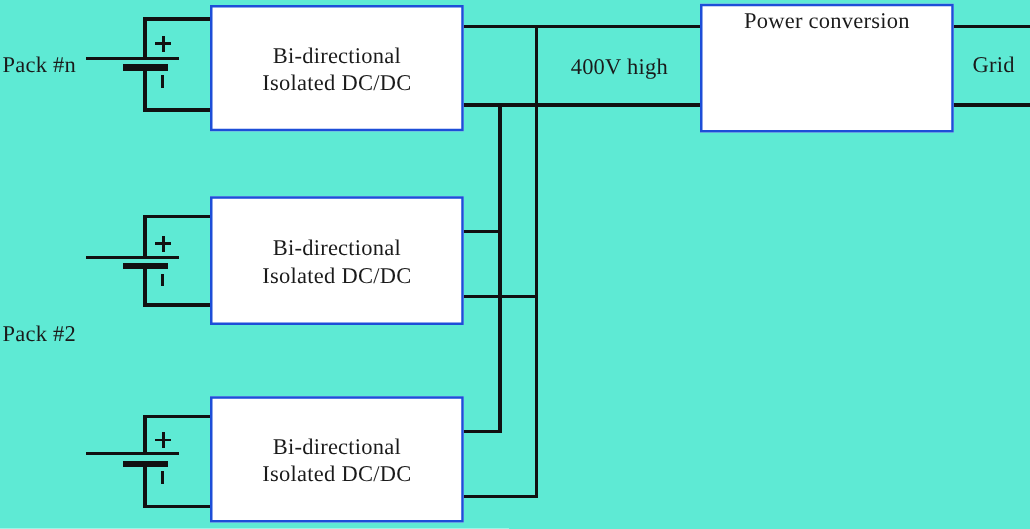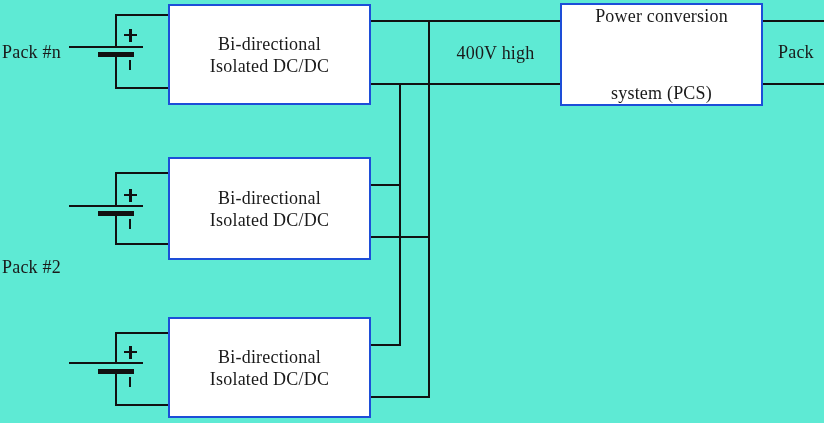--- a/index.html
+++ b/index.html
@@ -113,18 +113,17 @@
     <span>Bi-directional</span>
     <span>Isolated DC/DC</span>
   </div>
 
   <div class="bus-label" style="left:432px; top:21px; width:127px; height:63px;">
     <span>400V high</span>
   </div>
 
   <div class="box" style="left:560px; top:3px; width:203px; height:103px;justify-content:space-between;">
     <span>Power conversion</span>
-    <span>system (PCS)</span>
   </div>
 
-  <div class="floating-label center-y" style="left:778px; top:52px;">Pack</div>
+  <div class="floating-label center-y" style="left:778px; top:52px;">Grid</div>
 
 </div>
 
 </body></html>

